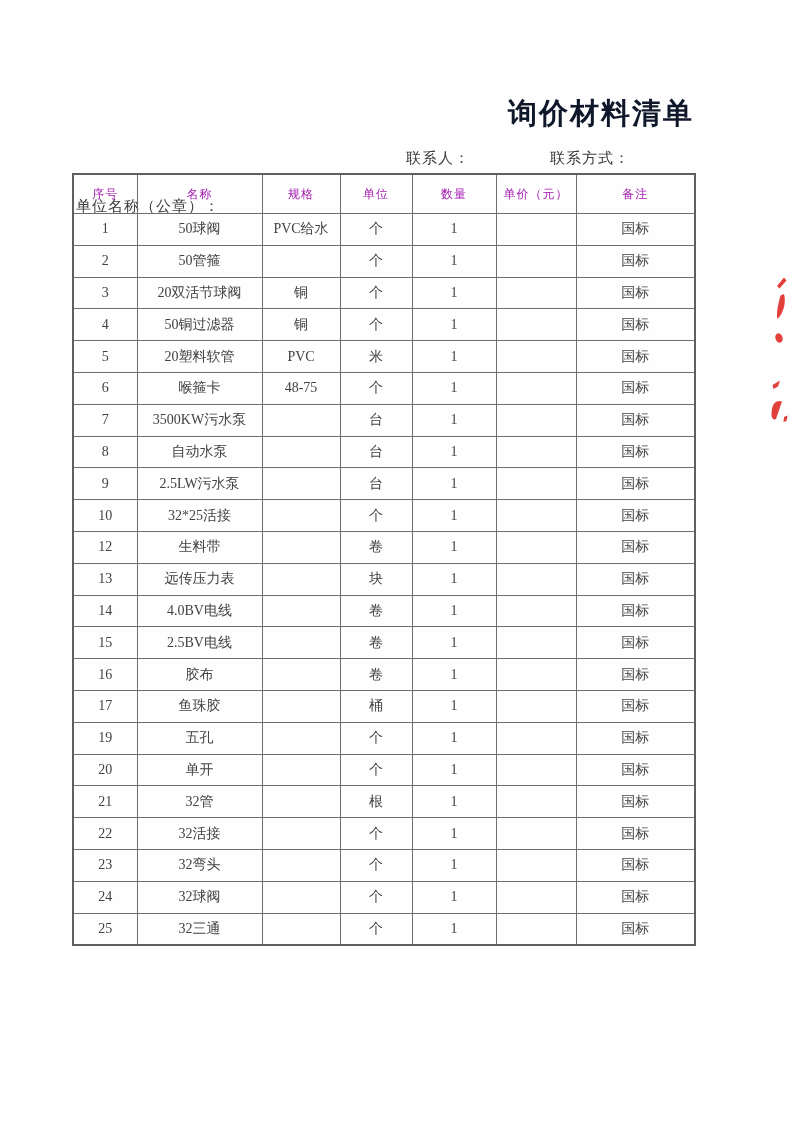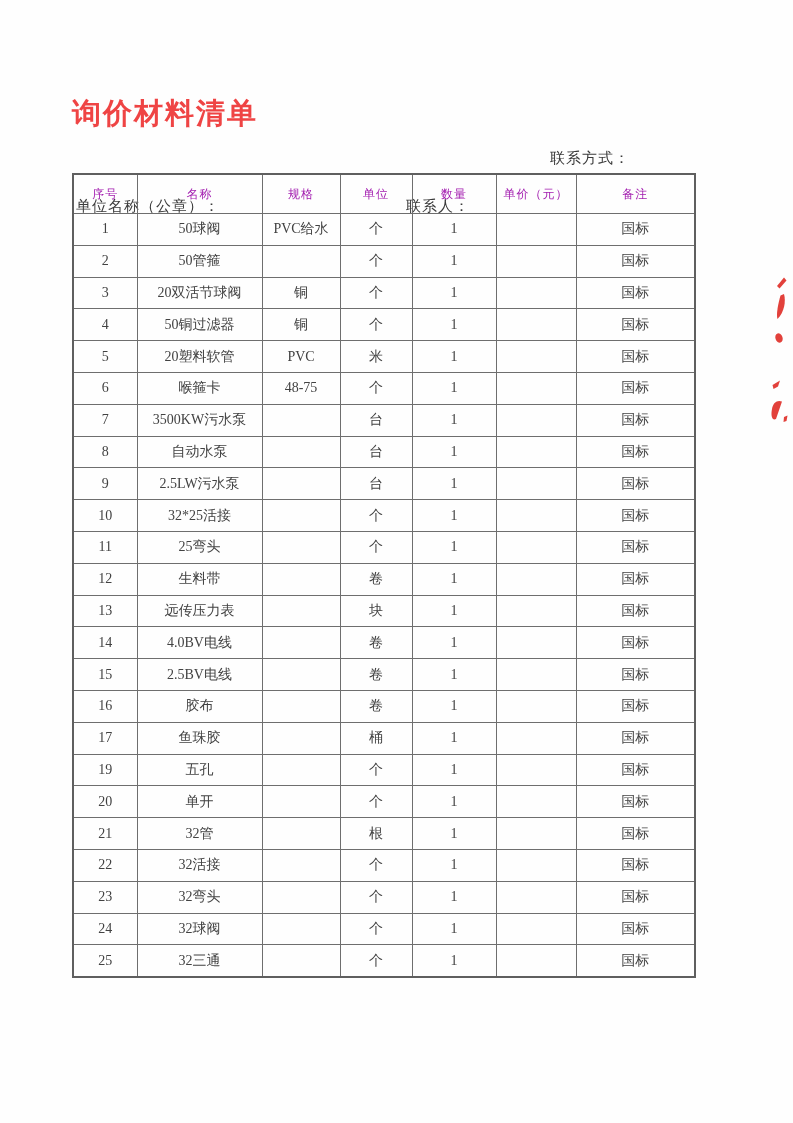--- a/index.html
+++ b/index.html
@@ -14,37 +14,37 @@
     height: 1123px;
     background: #fefefe;
     overflow: hidden;
     color: #3e3e3e;
   }
   .doc-title {
     position: absolute;
     top: 94px;
     left: 72px;
     width: 622px;
-    text-align: left;
+    text-align: right;
     font-family: "Liberation Sans", sans-serif;
     font-size: 29px;
     font-weight: bold;
     letter-spacing: 2px;
-    color: #ef4444;
+    color: #0f172a;
   }
   .meta-label {
     position: absolute;
     top: 149px;
     font-size: 15px;
     color: #3a3a3a;
     white-space: nowrap;
     letter-spacing: 1px;
   }
   .meta-unit    { left: 76px; margin-top: 48px;  }
-  .meta-contact { left: 406px; margin-top: 48px; }
+  .meta-contact { left: 406px; }
   .meta-method  { left: 550px; text-align: right; }
 
   table.materials {
     position: absolute;
     top: 173px;
     left: 72px;
     width: 622px;
     border-collapse: collapse;
     table-layout: fixed;
     border: 2px solid #5f5f5f;
@@ -195,29 +195,20 @@
         <tr>
           <td>10</td>
           <td>32*25活接</td>
           <td></td>
           <td>个</td>
           <td>1</td>
           <td></td>
           <td>国标</td>
         </tr>
         <tr>
-          <td>11</td>
-          <td>25弯头</td>
-          <td></td>
-          <td>个</td>
-          <td>1</td>
-          <td></td>
-          <td>国标</td>
-        </tr>
-        <tr>
           <td>12</td>
           <td>生料带</td>
           <td></td>
           <td>卷</td>
           <td>1</td>
           <td></td>
           <td>国标</td>
         </tr>
         <tr>
           <td>13</td>

